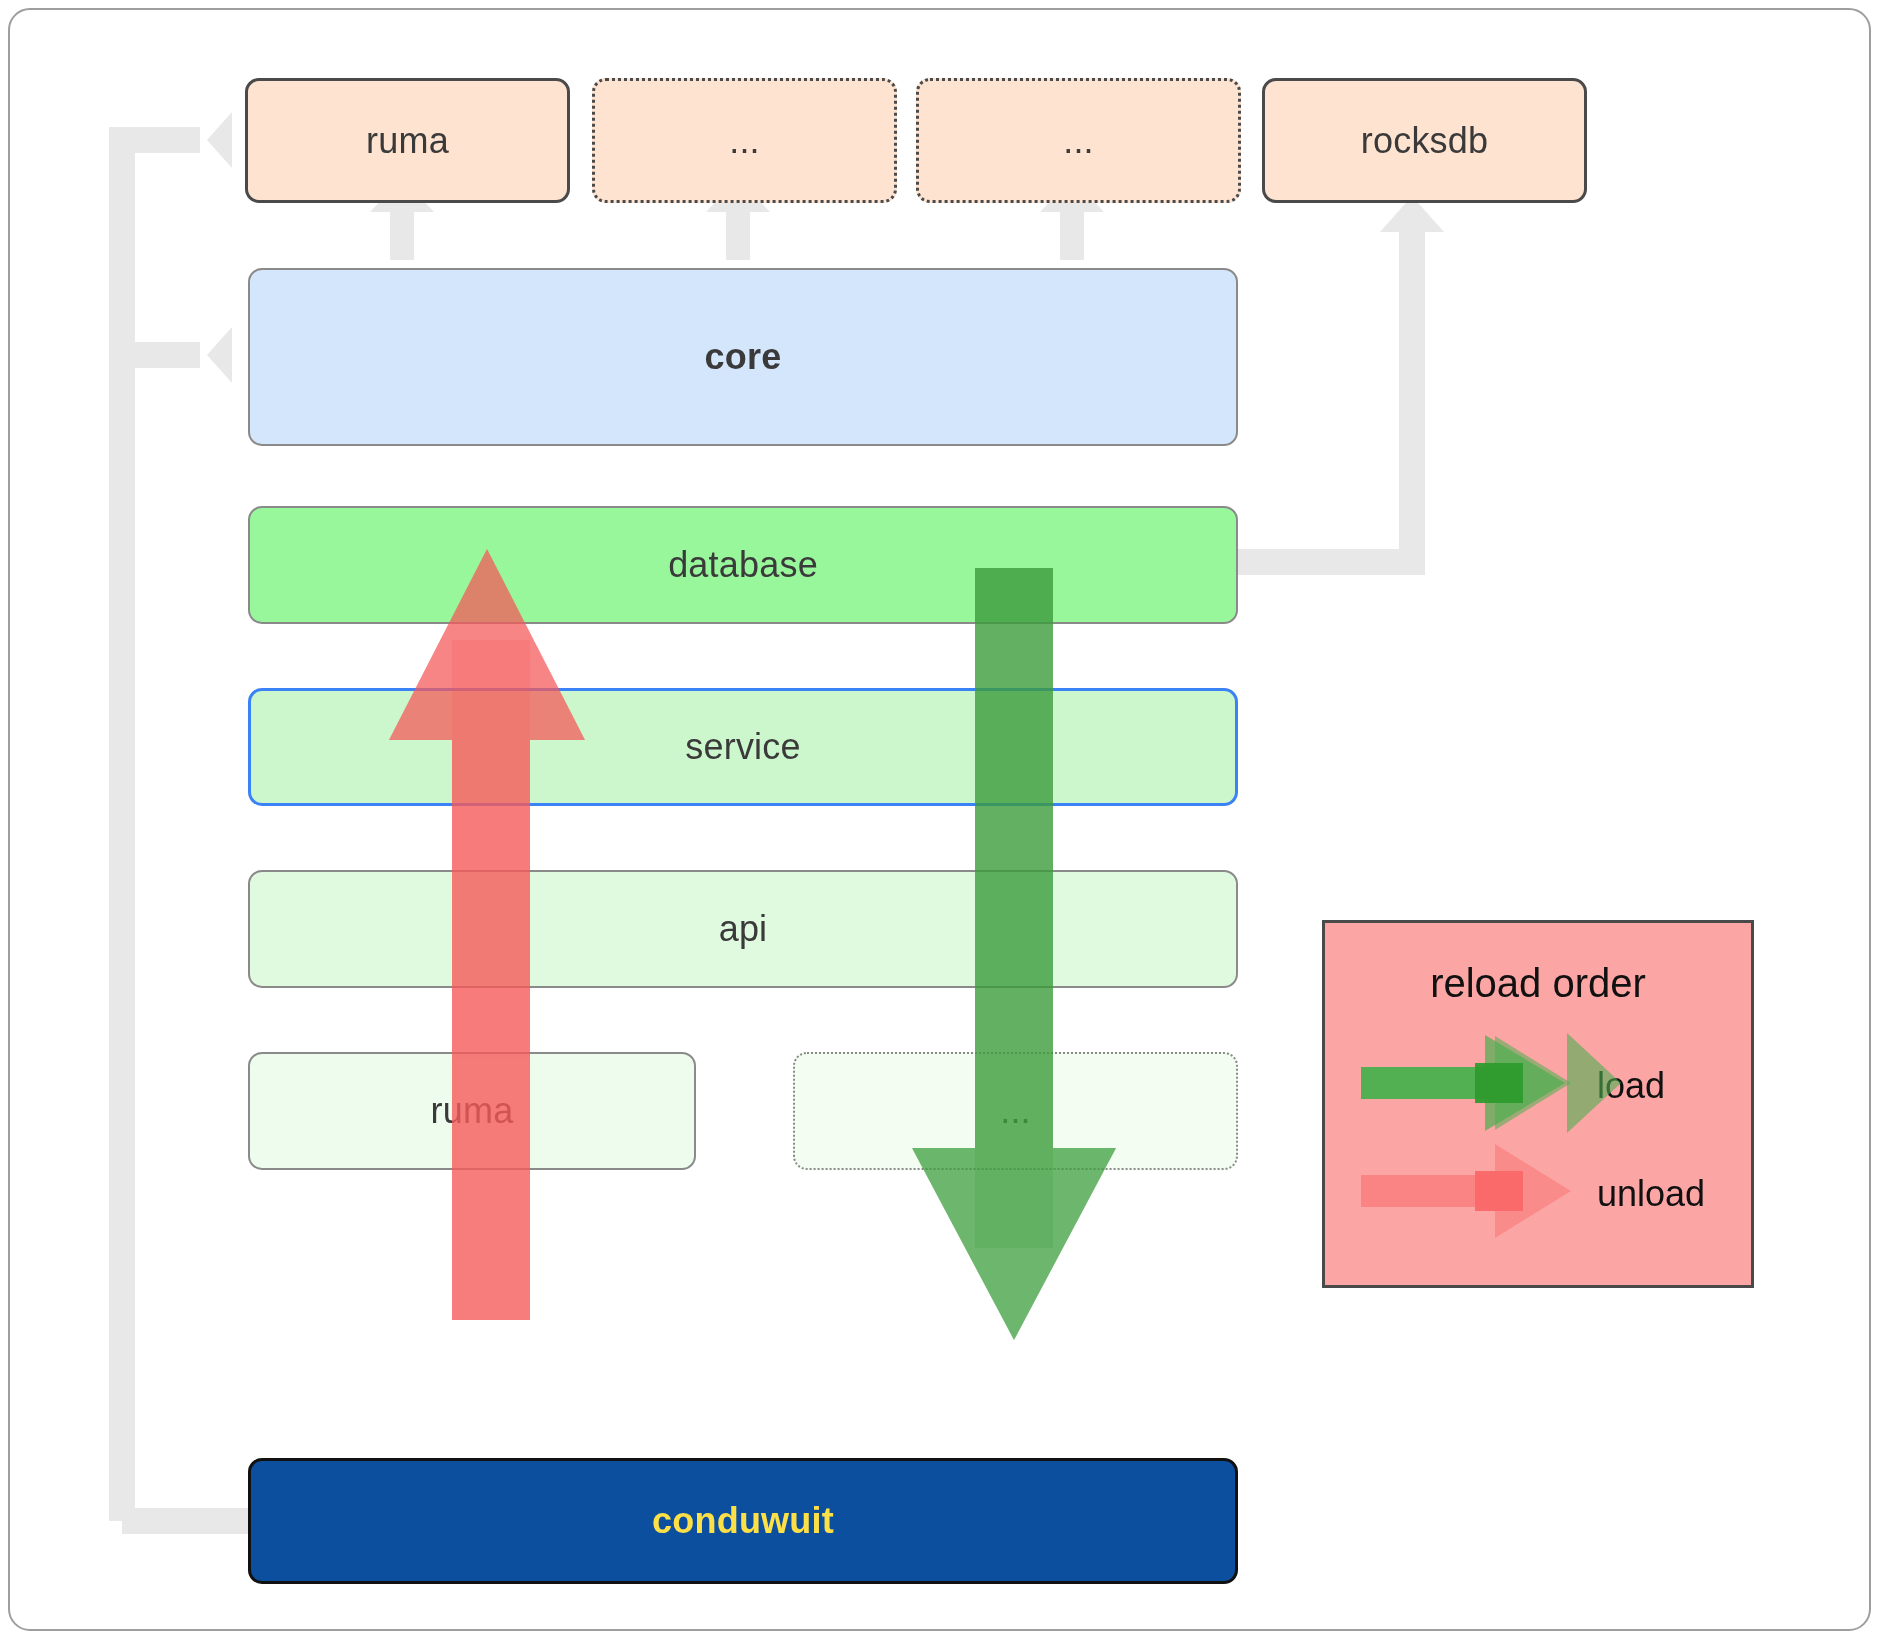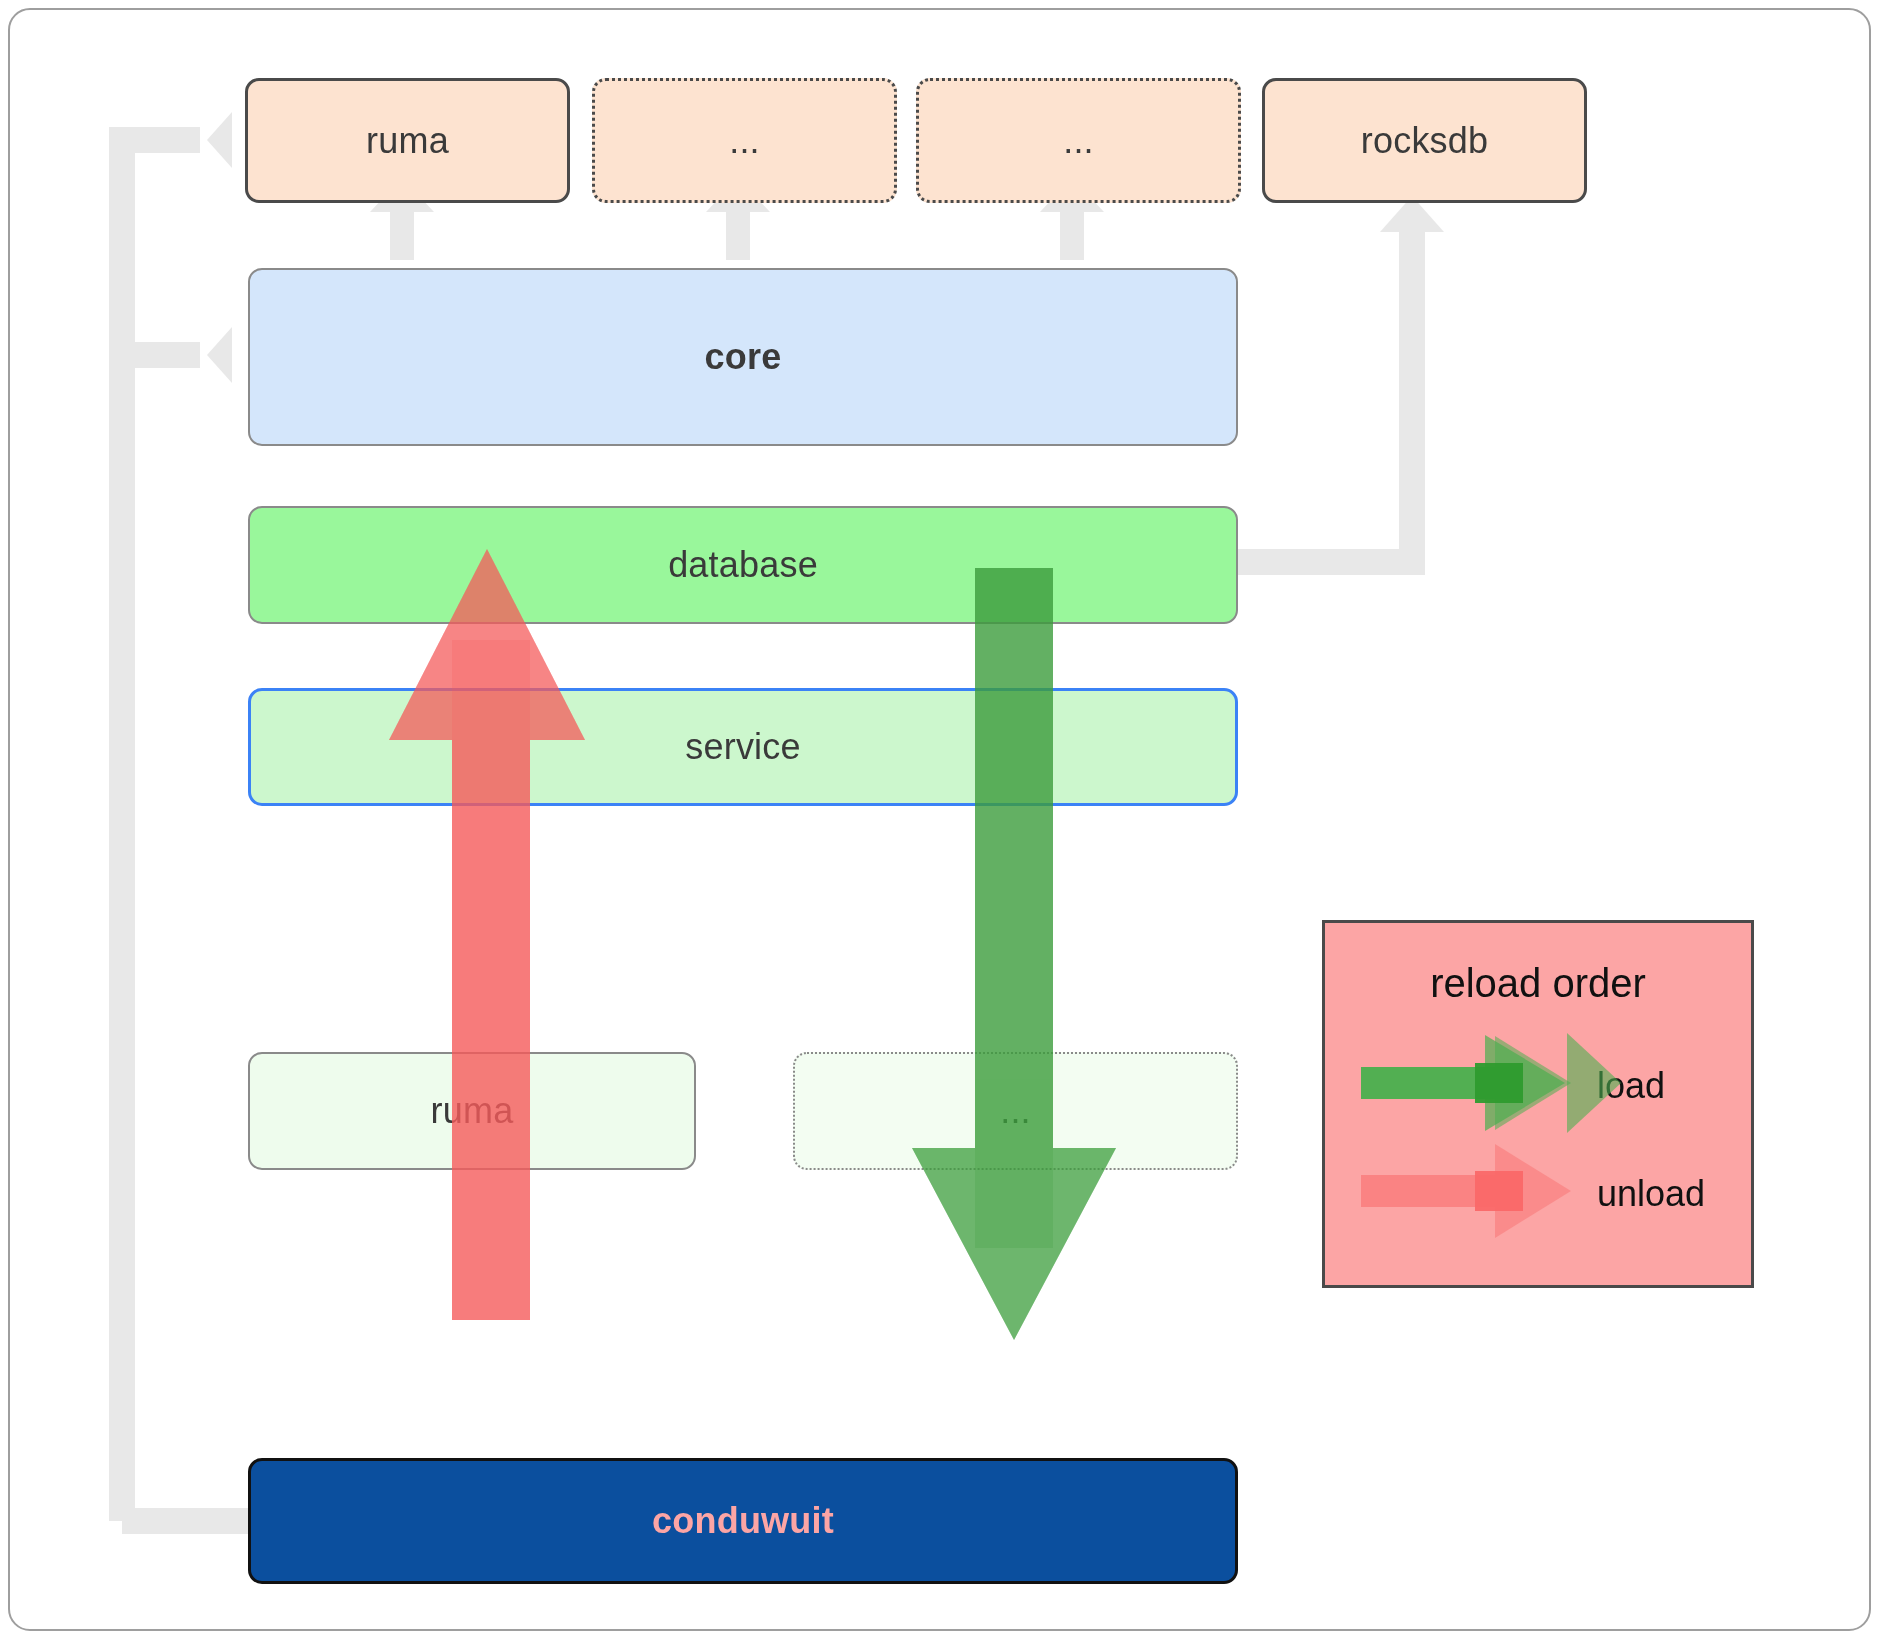--- a/index.html
+++ b/index.html
@@ -26,21 +26,21 @@
   .dep{background:#fde3d0;border:3px solid #4a4a4a;}
   .dep.dotted{border:3px dotted #4a4a4a;}
 
   .core-box{background:#d4e6fb;border:2px solid #8a8a8a;}
   .database-box{background:#99f79b;border:2px solid #8a8a8a;justify-content:center;}
   .service-box{background:#ccf7cd;border:3px solid #3b82f6;}
   .api-box{background:#e0fae0;border:2px solid #8a8a8a;}
   .admin-box{background:#eefced;border:2px solid #8a8a8a;}
   .dots-box{background:#f3fdf2;border:2px dotted #8a8a8a;}
   .router-box{background:#ffffff;border:2px solid #8a8a8a;}
-  .conduwuit-box{background:#0b4f9e;border:3px solid #111111;color:#fca5a5;font-weight:bold;}
+  .conduwuit-box{background:#0b4f9e;border:3px solid #111111;color:#fde047;font-weight:bold;}
 
   
   .legend{
     position:absolute;background:#fca5a5;border:3px solid #4a4a4a;
     box-sizing:border-box;
   }
   .legend-title{
     position:absolute;width:100%;text-align:center;
     font-size:40px;color:#111;
   }
@@ -101,20 +101,23 @@
     </div>
 
     <div class="box database-box" style="left:248px;top:506px;width:990px;height:118px;">
       <span class="lbl">database</span>
     </div>
 
     <div class="box service-box" style="left:248px;top:688px;width:990px;height:118px;">
       <span class="lbl">service</span>
     </div>
 
+    <div class="box api-box" style="left:248px;top:870px;width:990px;height:118px;">
+      <span class="lbl">api</span>
+    </div>
 
     <div class="box admin-box" style="left:248px;top:1052px;width:448px;height:118px;">
       <span class="lbl">ruma</span>
     </div>
 
     <div class="box dots-box" style="left:793px;top:1052px;width:445px;height:118px;">
       <span class="lbl">...</span>
     </div>
 
 

